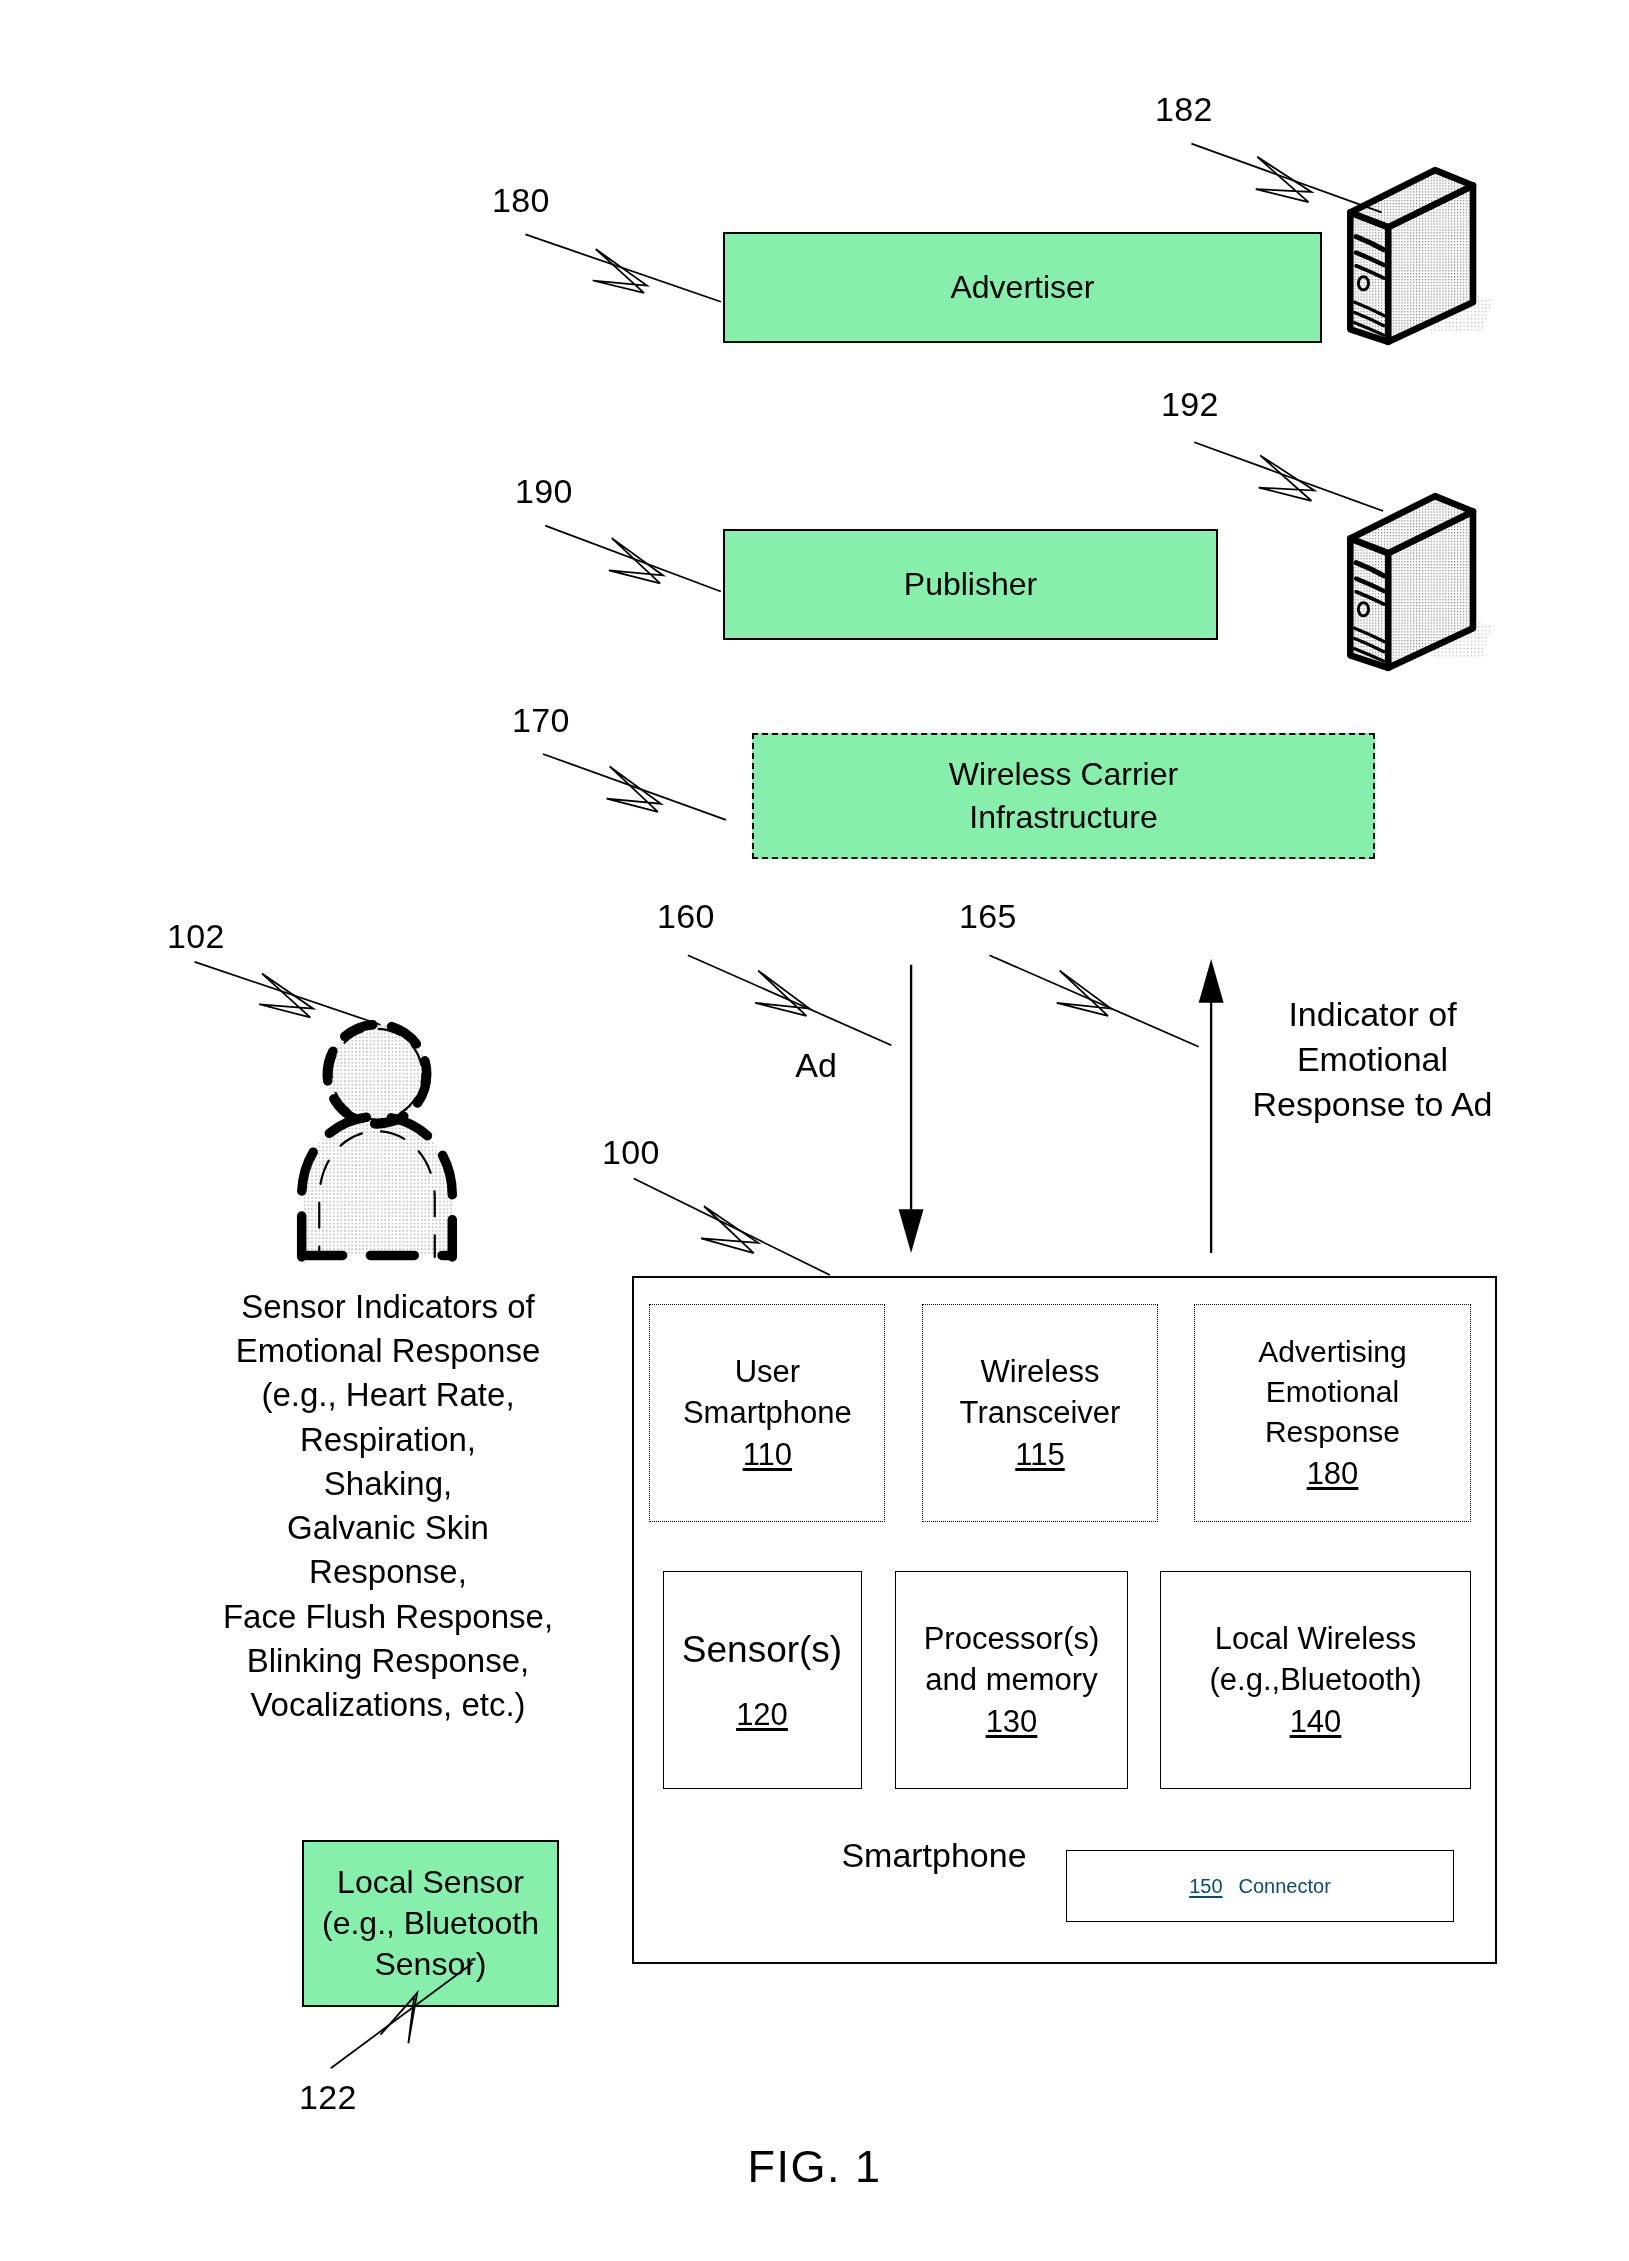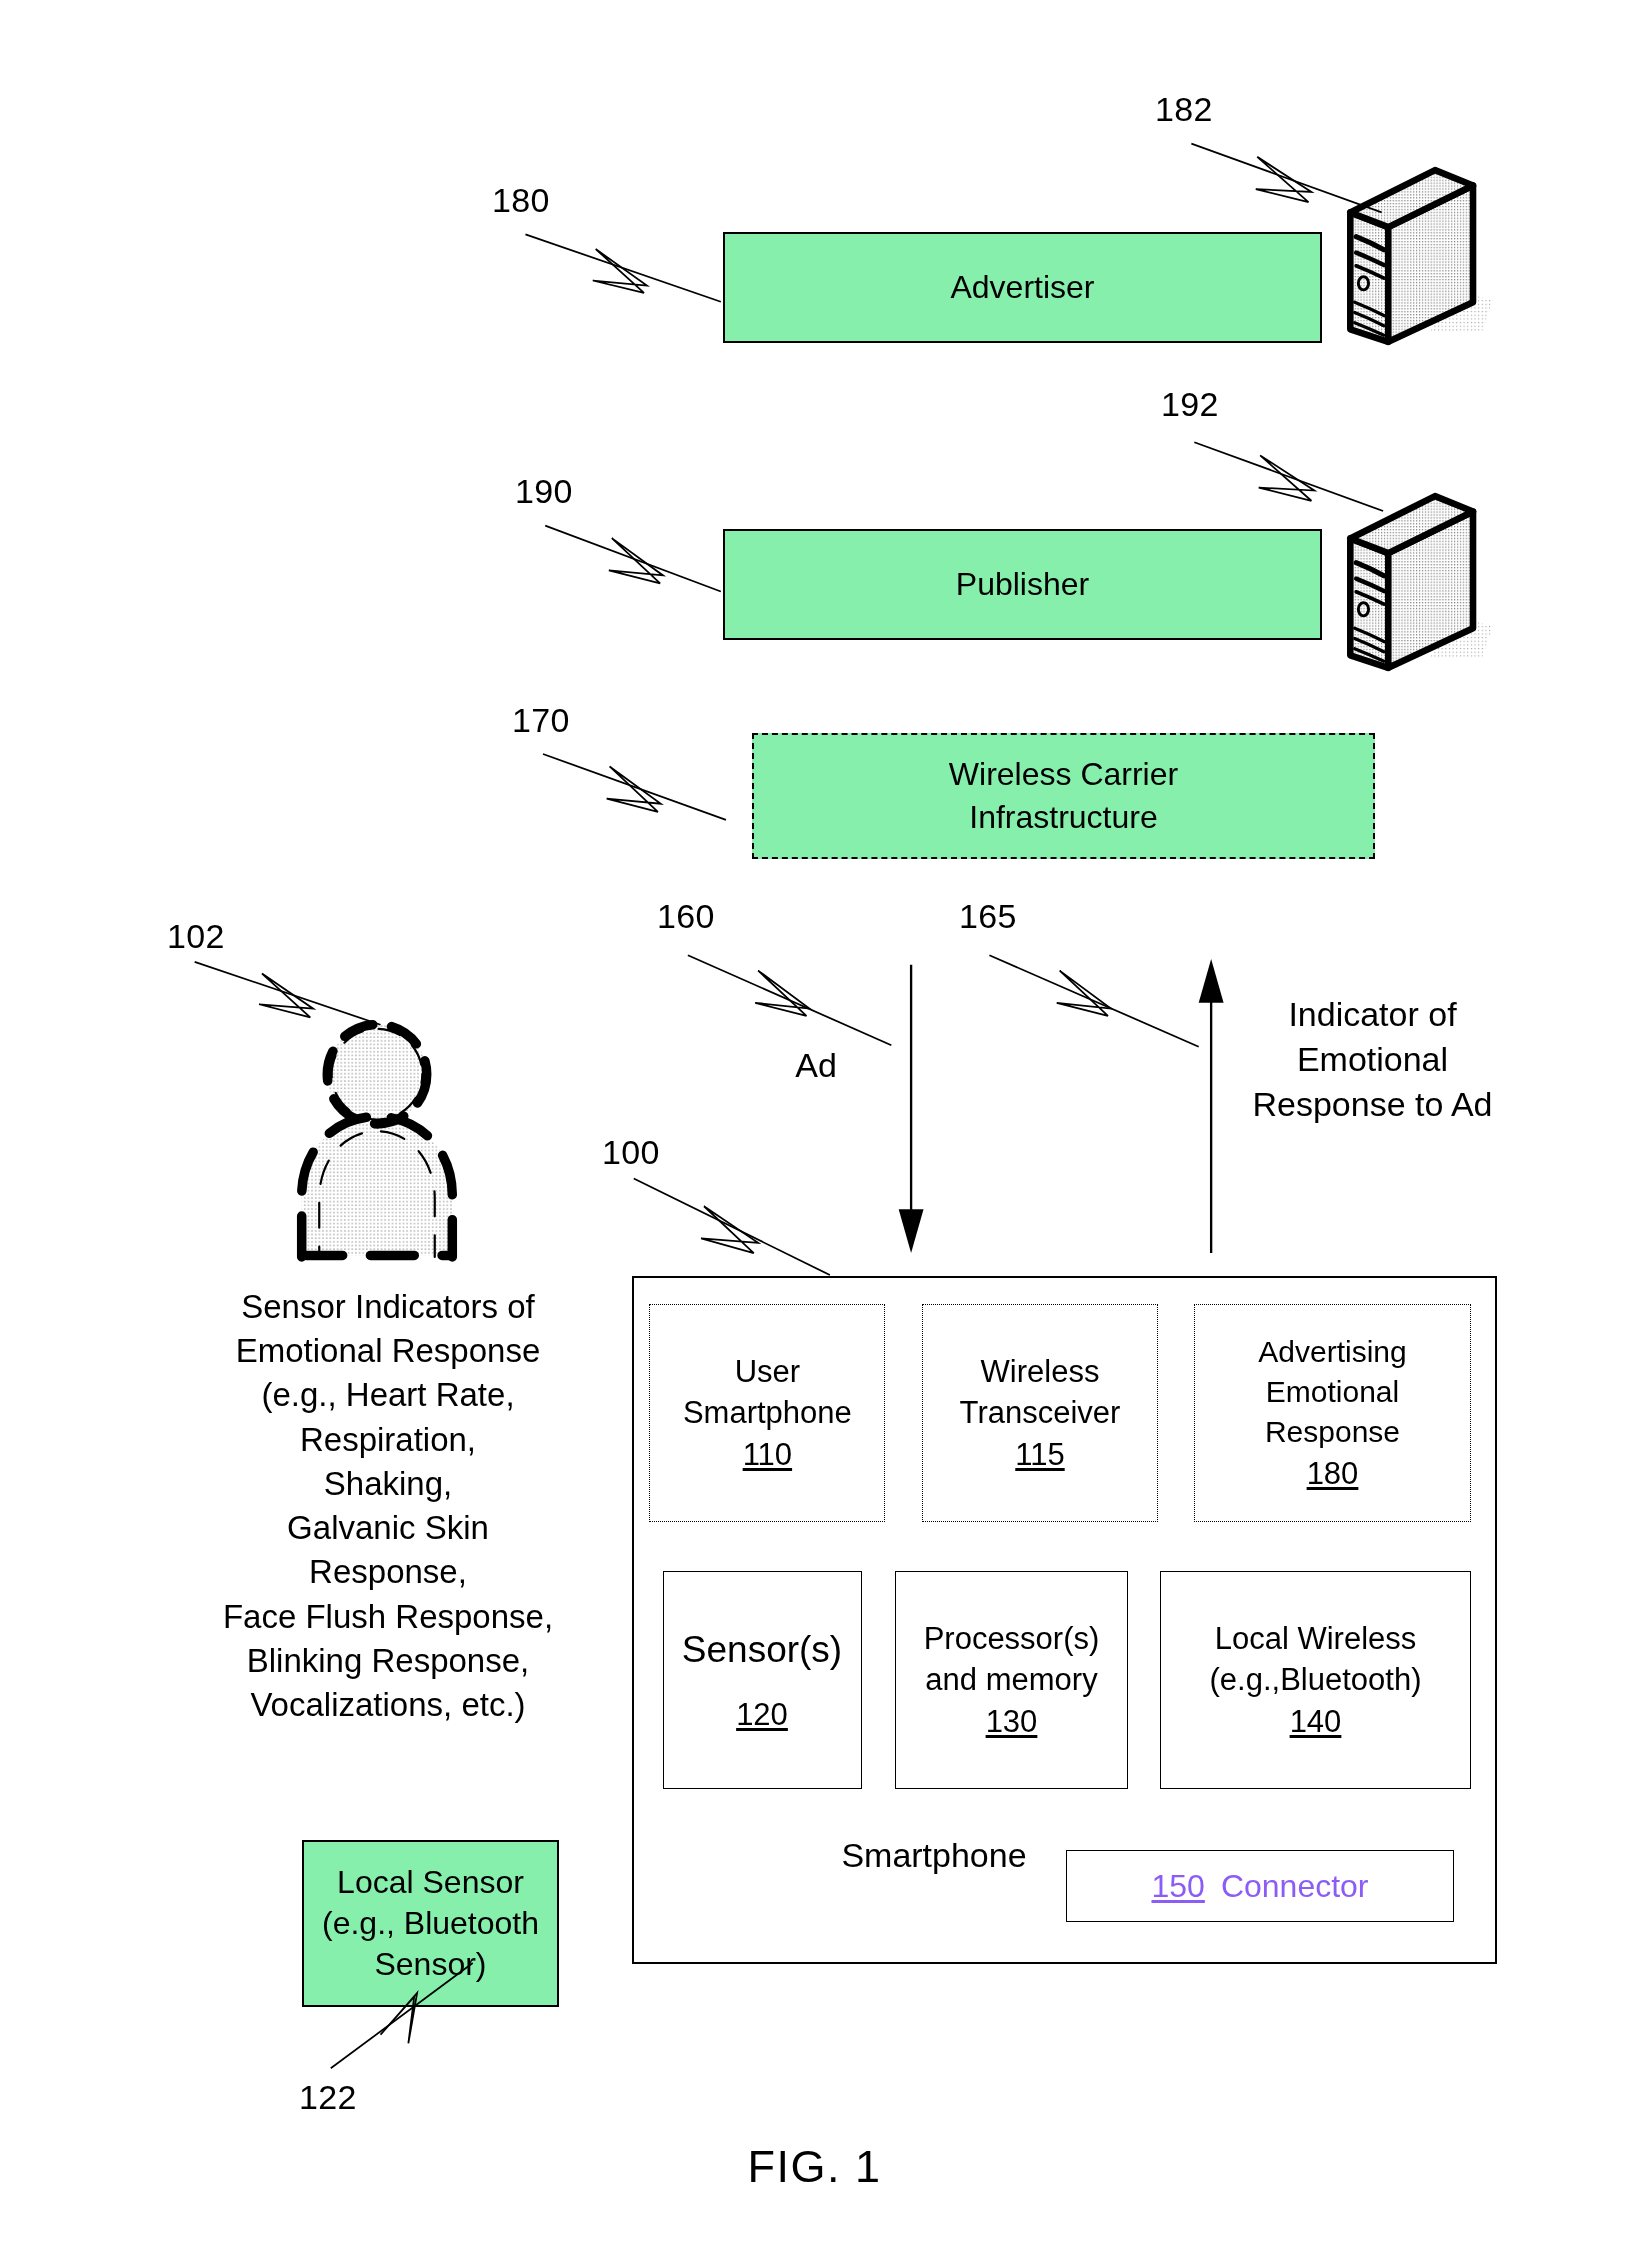--- a/index.html
+++ b/index.html
@@ -92,22 +92,22 @@
     top: 1850px;
     width: 388px;
     height: 72px;
     box-sizing: border-box;
     border: 1.8px solid #000;
     background: #fff;
     display: flex;
     align-items: center;
     justify-content: center;
     gap: 16px;
-    font-size: 32px;
-    color: #8b5cf6;
+    font-size: 20px;
+    color: #0c4a6e;
   }
   #connector-box .refid {
     text-decoration: underline;
     text-underline-offset: 2.9px;
   }
 
   
   .textblock {
     position: absolute;
     text-align: center;
@@ -221,21 +221,21 @@
 
     <path d="M66 332 L66 252 C66 198 102 160 145 160 C188 160 224 198 224 252 L224 332" fill="none" stroke="#000" stroke-width="3" stroke-linecap="round" stroke-dasharray="34 26" stroke-dashoffset="20"></path>
 
     <path d="M48 330 L248 330" fill="none" stroke="#000" stroke-width="13" stroke-linecap="round" stroke-dasharray="60 38" stroke-dashoffset="10"></path>
   </svg>
 
   <div class="box" id="advertiser-box" style="left:723px; top:232px; width:599px; height:111px;">
     <span>Advertiser</span>
   </div>
 
-  <div class="box" id="publisher-box" style="left:723px; top:529px; width:599px; height:111px;">
+  <div class="box" id="publisher-box" style="left:723px; top:529px; width:495px; height:111px;">
     <span>Publisher</span>
   </div>
 
   <div class="box dashed" id="wireless-carrier-box" style="left:752px; top:733px; width:623px; height:126px;">
     <span class="textblock" style="position:static;">Wireless Carrier
 Infrastructure</span>
   </div>
 
   <div class="box" id="local-sensor-box" style="left:302px; top:1840px; width:257px; height:167px;">
     <span class="textblock" style="position:static; line-height:1.28;">Local Sensor

